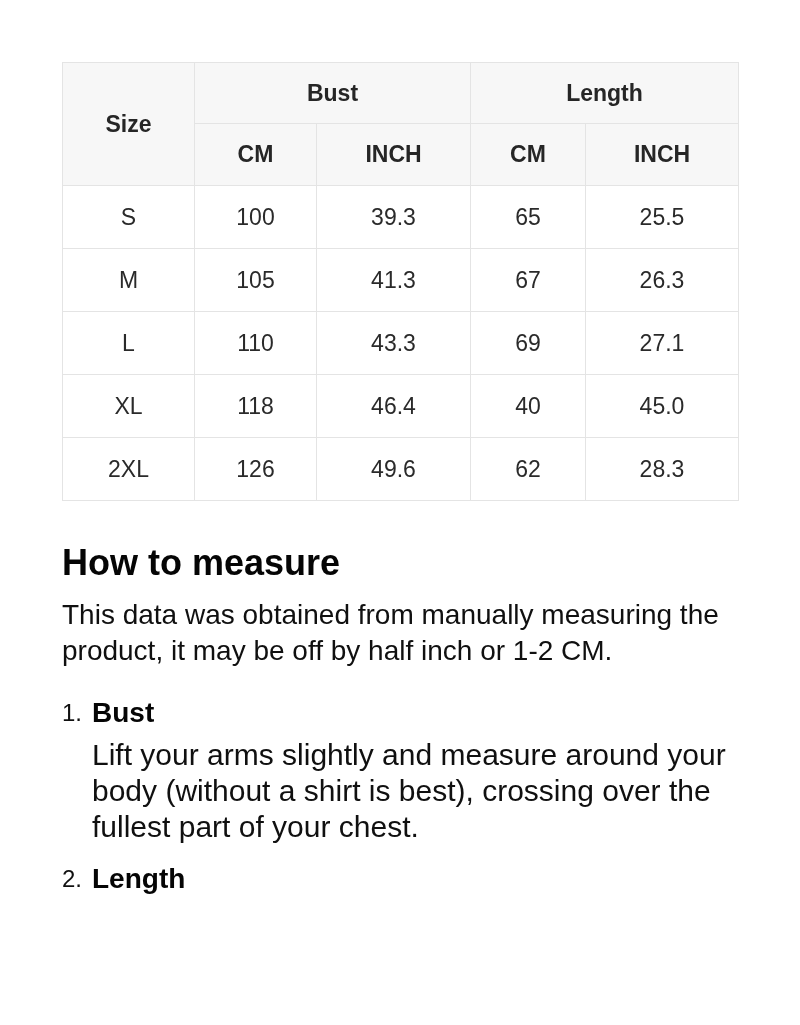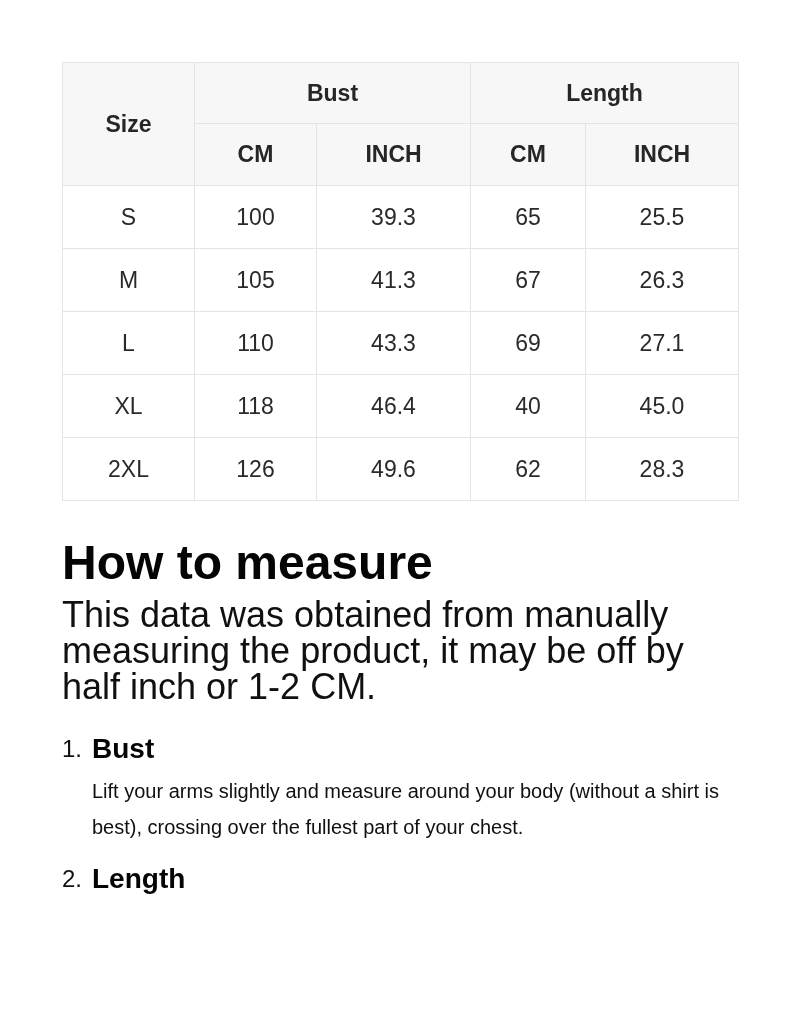--- a/index.html
+++ b/index.html
@@ -42,28 +42,28 @@
     background: #ffffff;
     font-weight: 400;
     color: #2a2a2a;
   }
   .size-chart tr.group-row    { height: 61px; }
   .size-chart tr.unit-row     { height: 62px; }
   .size-chart tbody tr        { height: 63px; }
 
   
   h2.section-title {
-    font-size: 48px;
+    font-size: 36px;
     line-height: 40px;
     font-weight: 700;
     color: #050505;
     margin: 42px 0 0 0;
   }
   p.intro {
-    font-size: 36px;
+    font-size: 28px;
     line-height: 36px;
     color: #101010;
     margin: 14px 0 0 0;
   }
   .steps {
     margin-top: 24px;
   }
   .step {
     display: flex;
     align-items: flex-start;
@@ -82,21 +82,21 @@
     flex: 1 1 auto;
   }
   .step-term {
     font-size: 28px;
     line-height: 40px;
     font-weight: 700;
     color: #050505;
     margin: 0;
   }
   .step-desc {
-    font-size: 20px;
+    font-size: 30px;
     line-height: 36px;
     color: #101010;
     margin: 4px 0 8px 0;
   }
 </style>
 </head>
 <body>
 
 <div class="page">
 

